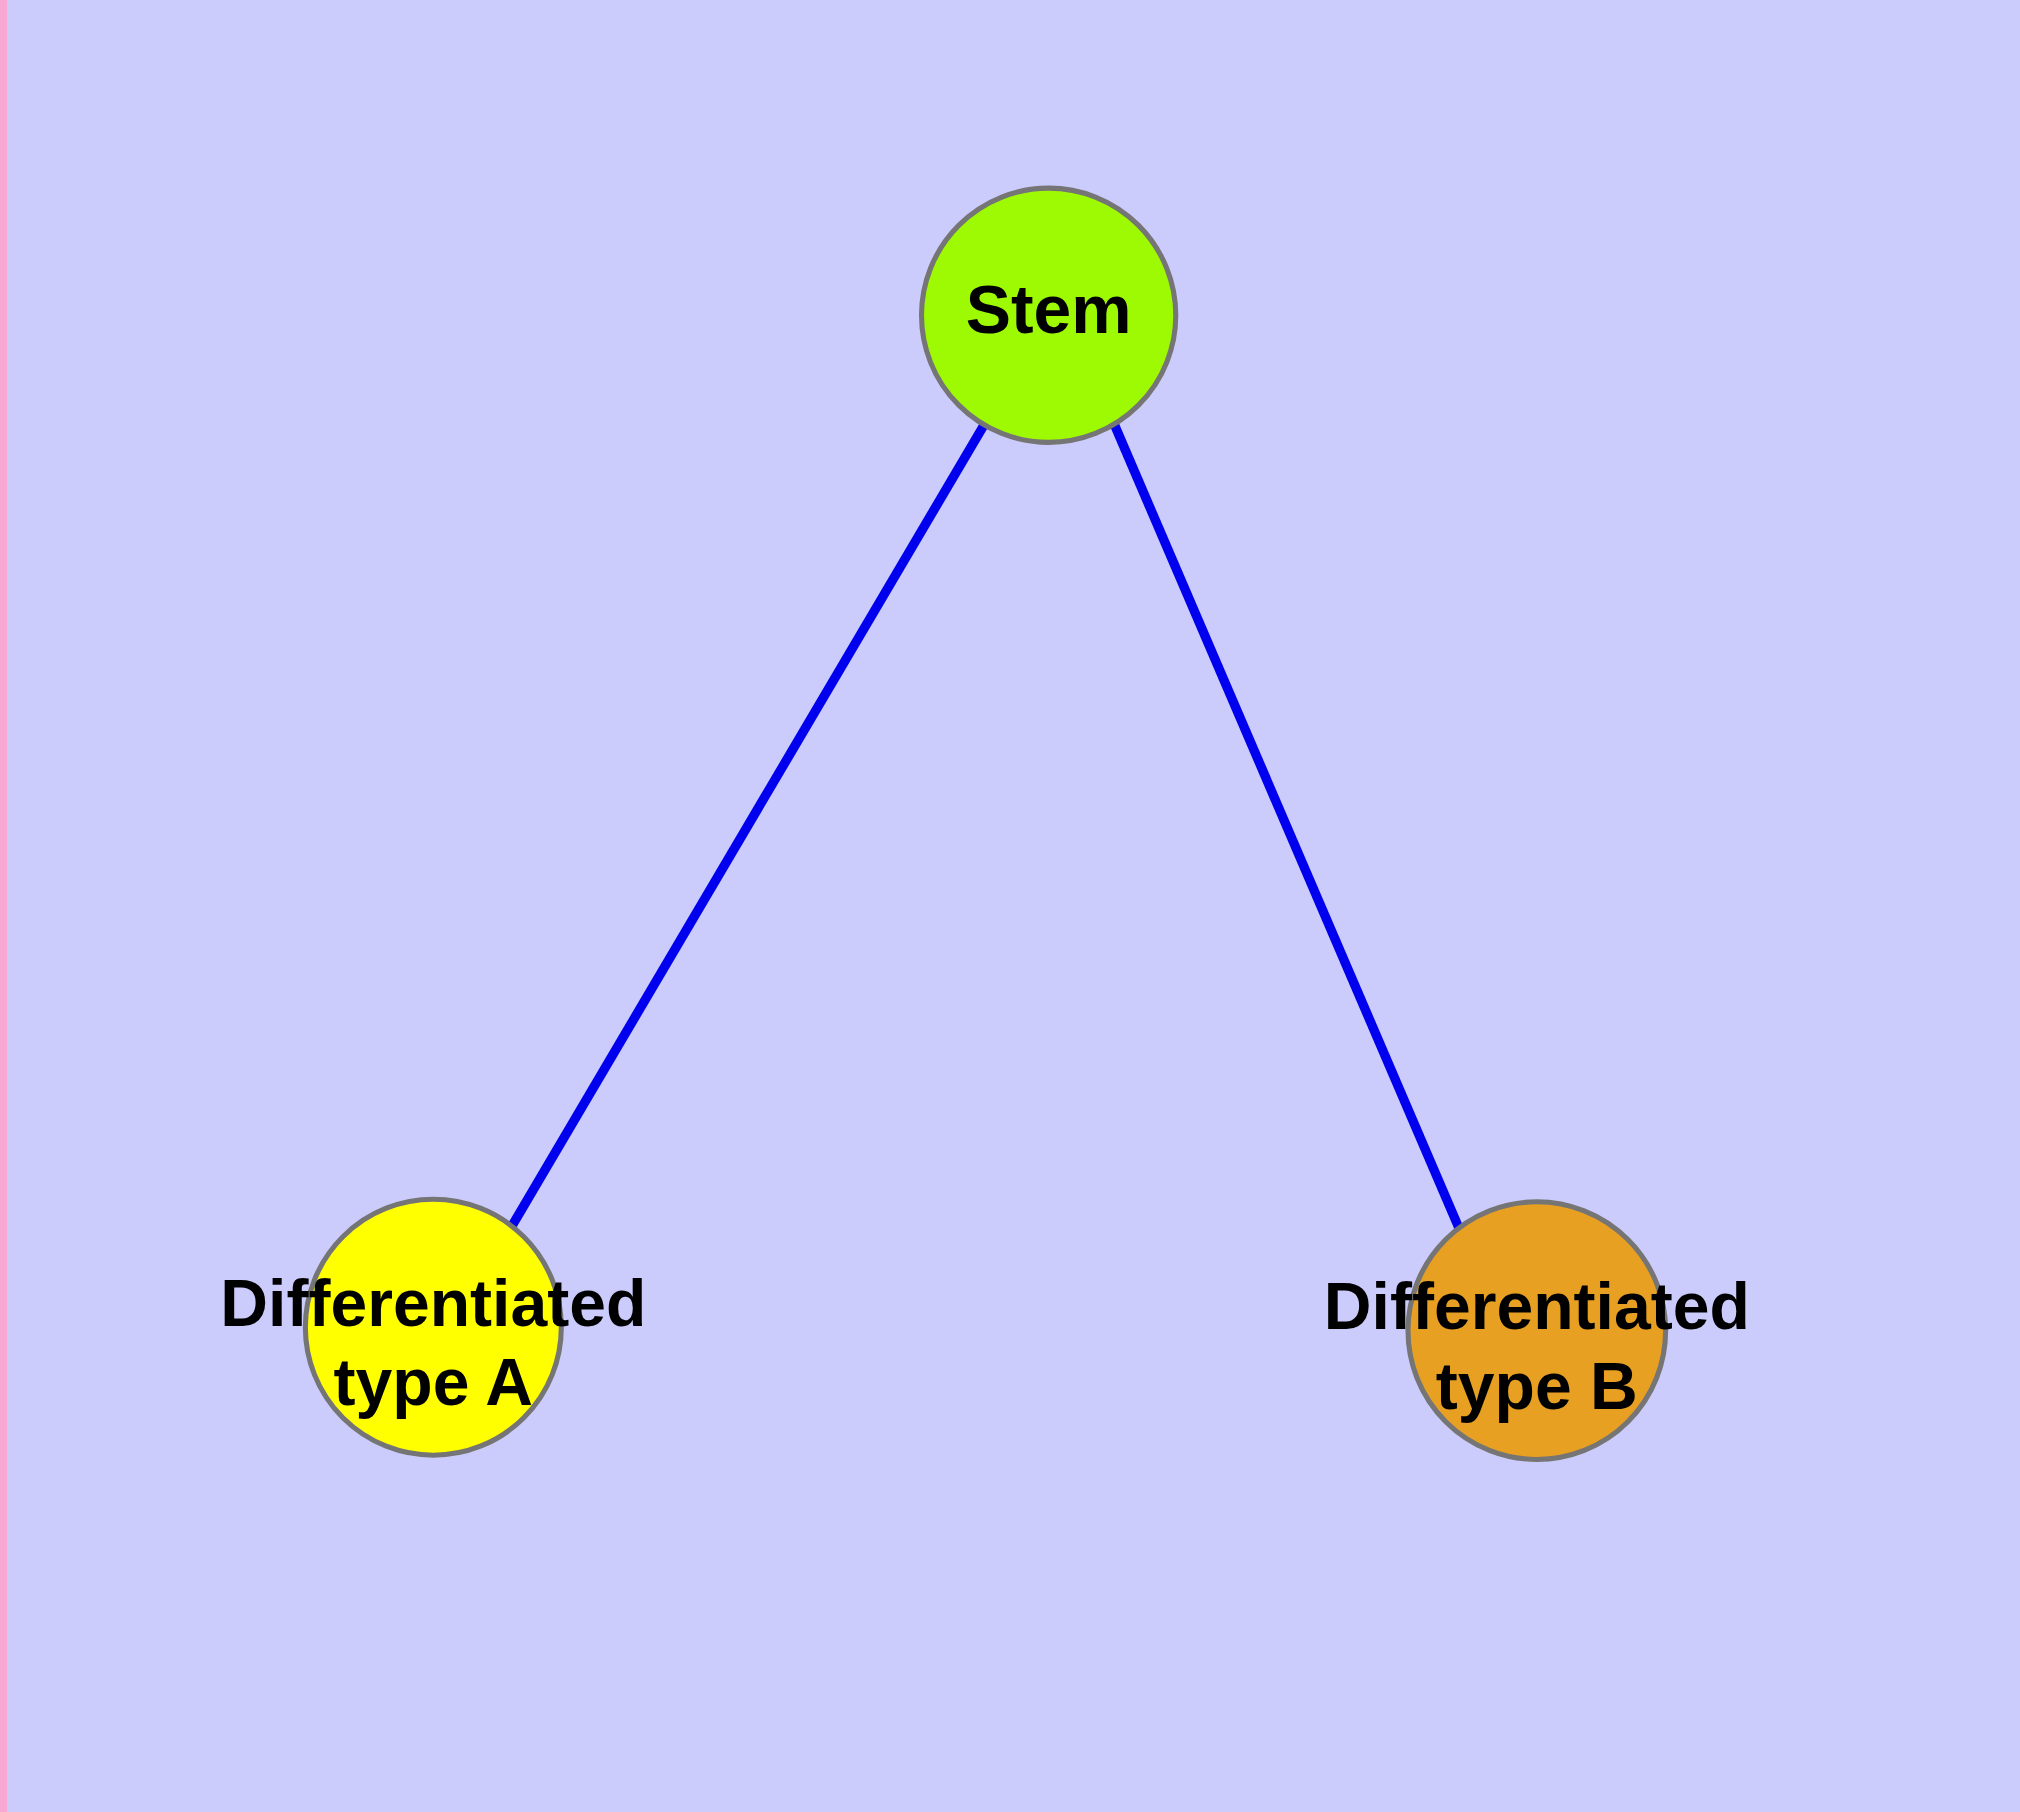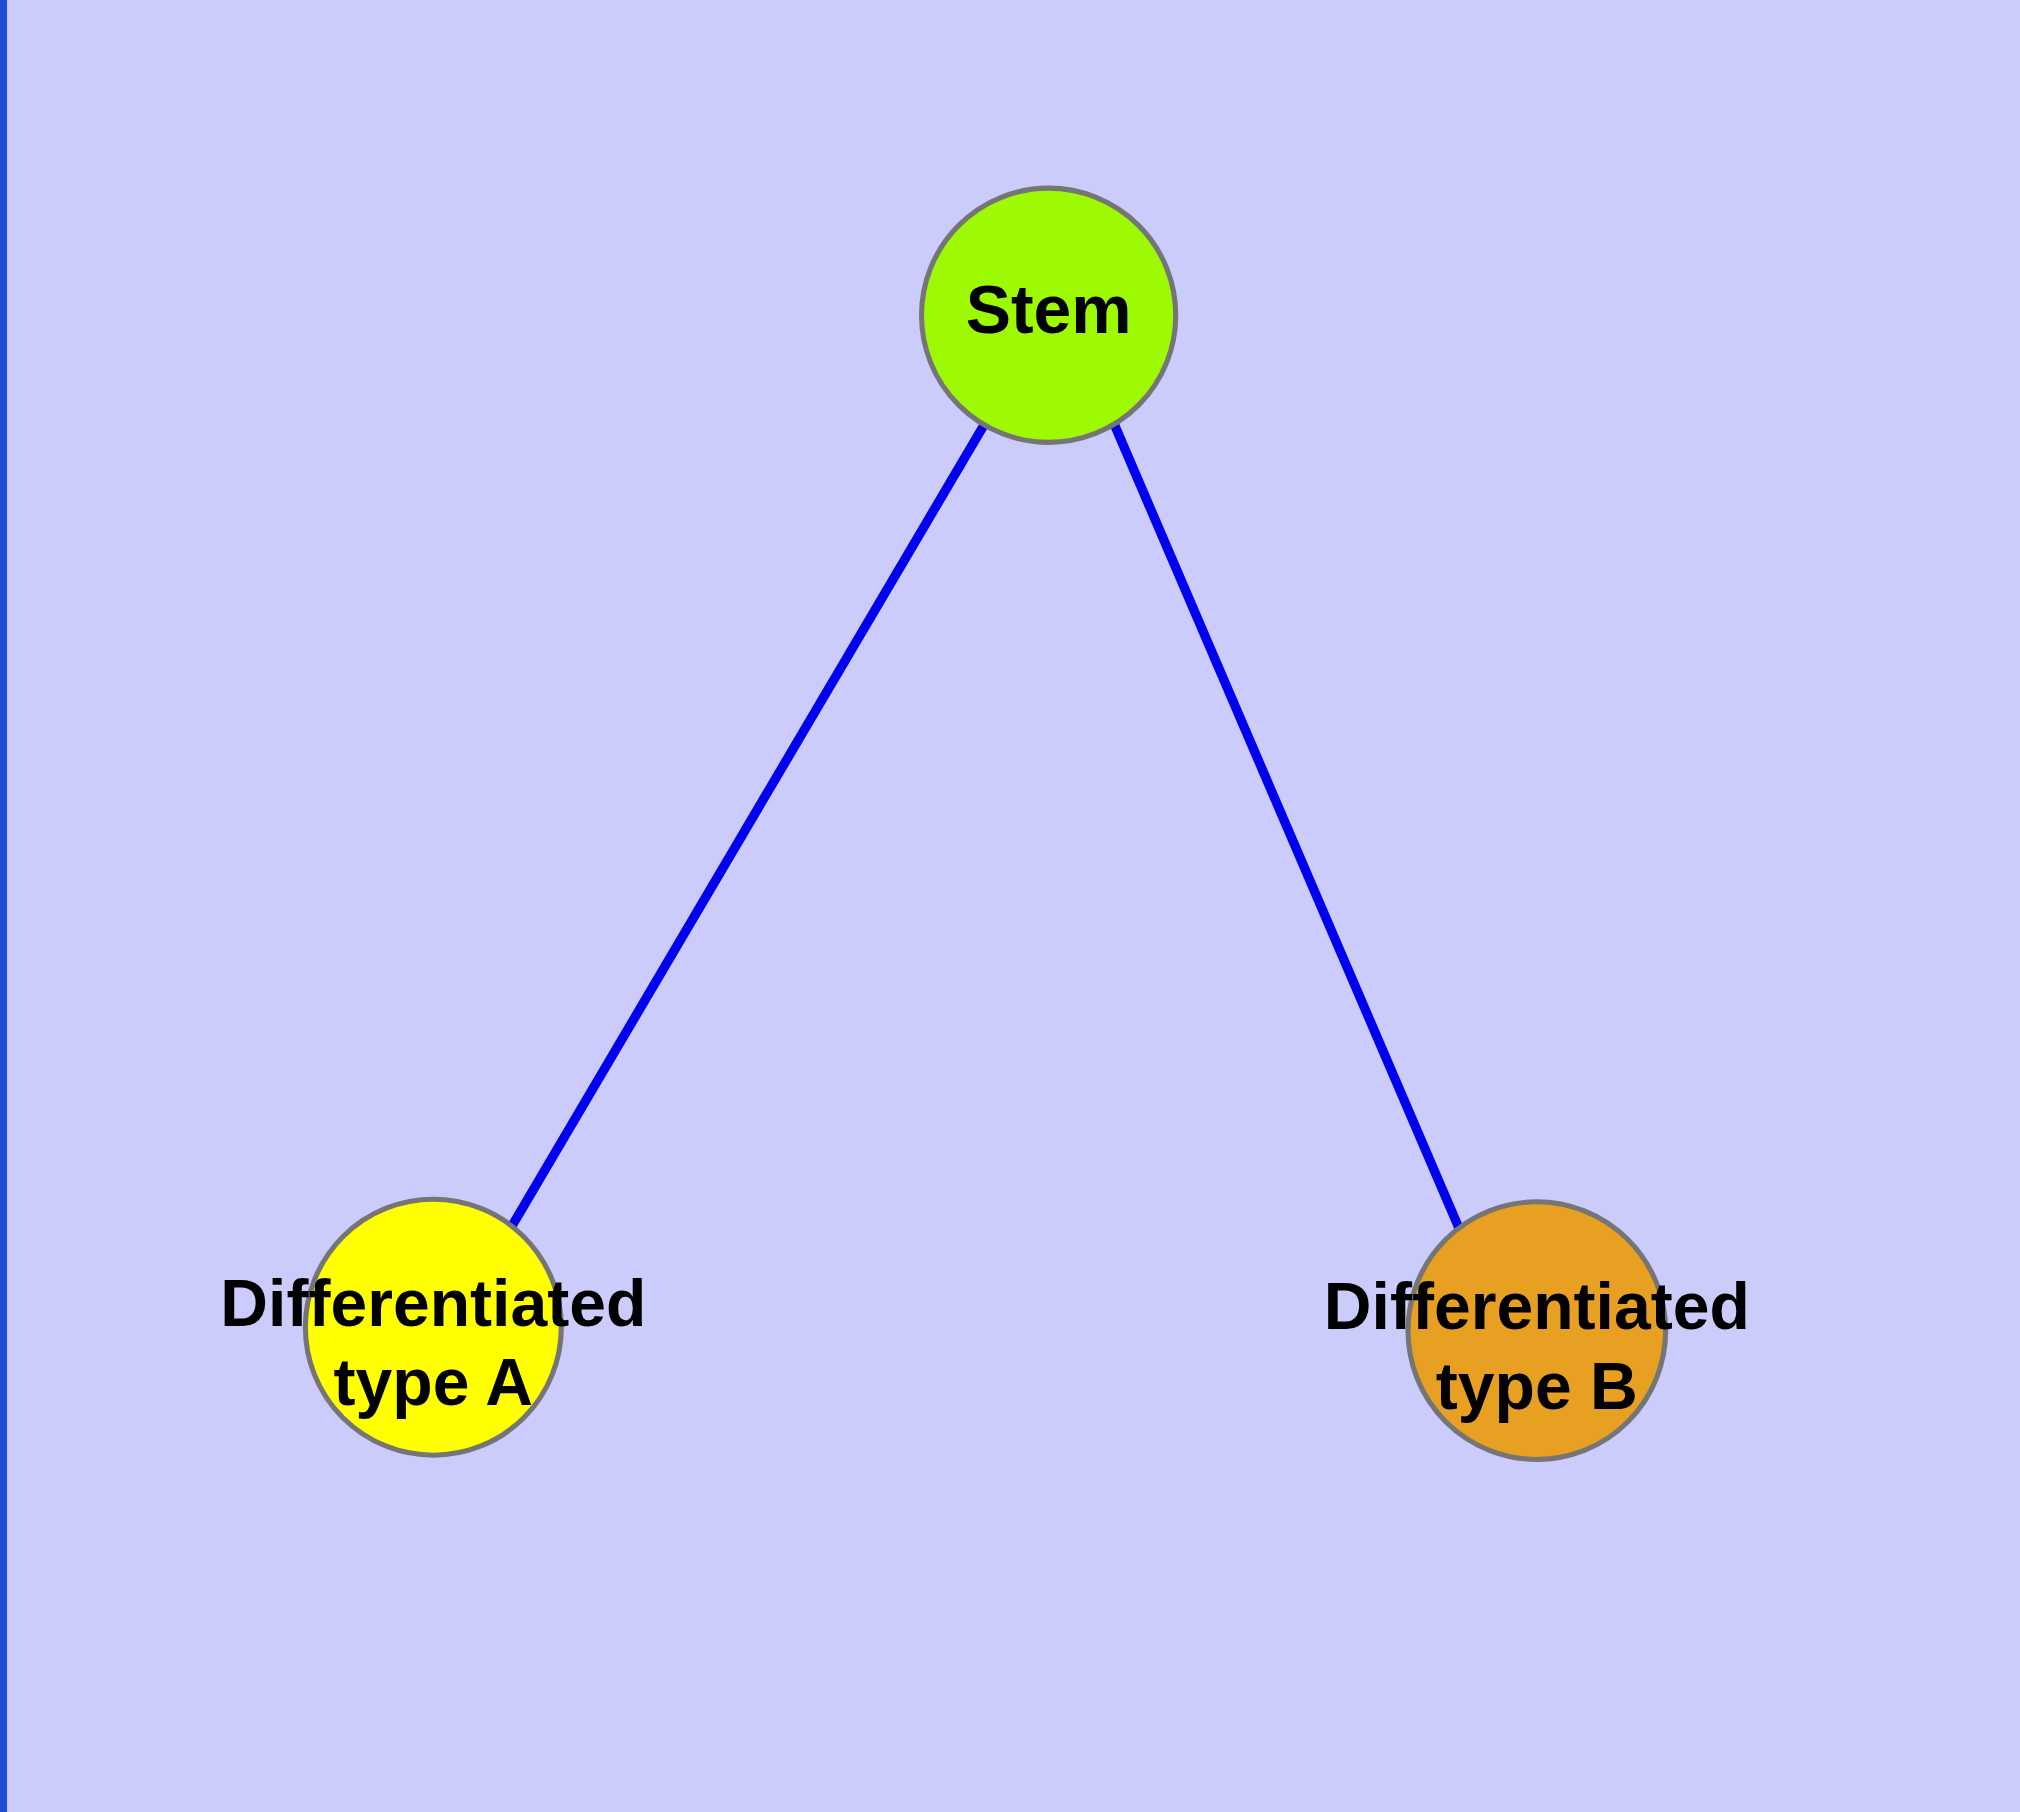--- a/index.html
+++ b/index.html
@@ -33,21 +33,21 @@
     font-weight: bold;
     fill: #000000;
     text-anchor: middle;
     dominant-baseline: middle;
     white-space: pre;
   }
 </style>
 </head>
 <body style="background: rgb(255, 255, 255);">
 
-<div id="graph-canvas" style="background: #1d4ed8;">
+<div id="graph-canvas" style="background: #f9a8d4;">
   <svg id="graph-svg" viewBox="0 0 2384 2138" xmlns="http://www.w3.org/2000/svg">
 
     <rect id="bg-plate" x="8" y="0" width="2376" height="2138" fill="#ccccfc"></rect>
 
     <g id="edges-layer">
         <line x1="1161" y1="501" x2="604" y2="1446" stroke="#0000ee" stroke-width="11" stroke-linecap="butt"></line>
         <line x1="1315" y1="502" x2="1722" y2="1451" stroke="#0000ee" stroke-width="11" stroke-linecap="butt"></line>
       </g>
 
     <g id="nodes-layer">

